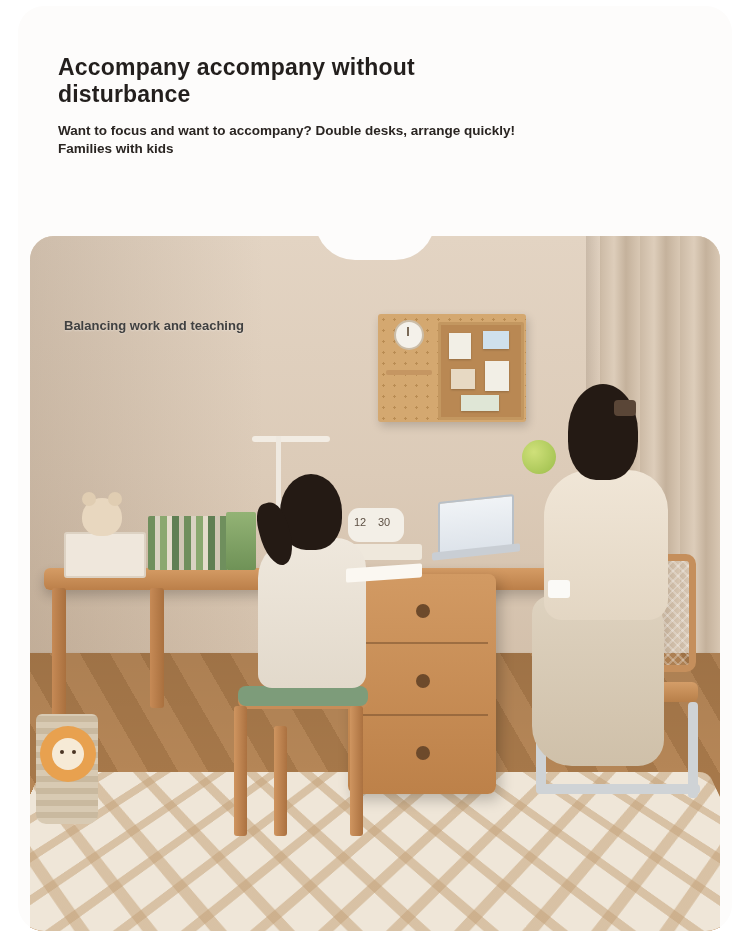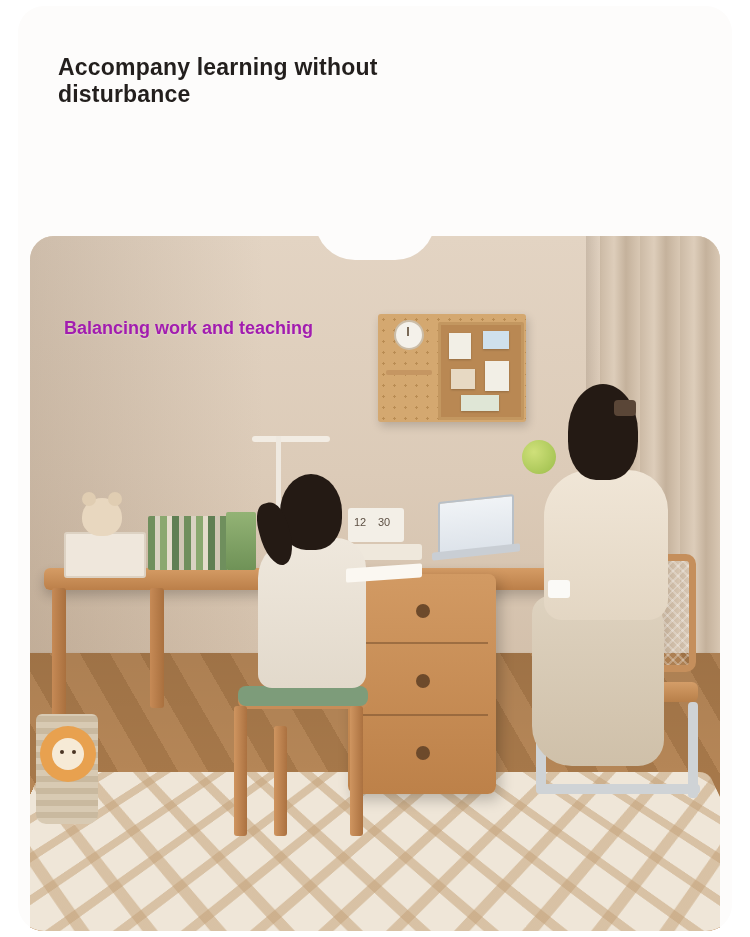--- a/index.html
+++ b/index.html
@@ -462,45 +462,47 @@
   .photo-title {
     font-size: 16.5px;
     line-height: 22px;
     font-weight: bold;
     color: #2b2018;
     margin: 0 0 18px 0;
     white-space: pre-line;
     text-shadow: 0 1px 2px rgba(255,255,255,.35);
   }
   .photo-sub {
-    font-size: 18px;
+    font-size: 13px;
     font-weight: bold;
-    color: #a21caf;
+    color: #404040;
     margin: 0;
     text-shadow: 0 1px 2px rgba(255,255,255,.35);
   }
   .watermark {
     position: absolute;
     right: 28px;
     top: 118px;
     font-size: 17px;
     color: rgba(120,100,80,0.18);
     letter-spacing: 2px;
     user-select: none;
   }
 </style>
 </head>
 <body>
 
 <div class="page">
   <div class="card">
 
     <div class="headline-block">
-      <h1 class="headline">Accompany learning without
+      <h1 class="headline">Accompany accompany without
 disturbance</h1>
+      <p class="subline">Want to focus and want to accompany? Double desks, arrange quickly!
+Families with kids</p>
     </div>
 
     <div class="photo">
       <div class="photo-notch"></div>
 
       <div class="wall"></div>
       <div class="wall-shadow"></div>
       <div class="curtain"></div>
       <div class="curtain-edge"></div>
       <div class="baseboard"></div>
@@ -531,21 +533,21 @@
         <div class="knob" style="left:68px; top:30px;"></div>
         <div class="knob" style="left:68px; top:100px;"></div>
         <div class="knob" style="left:68px; top:172px;"></div>
       </div>
 
       <div class="storage-box"></div>
       <div class="bear"></div>
       <div class="books"></div>
       <div class="book-green"></div>
 
-      <div style="position:absolute;left:318px;top:272px;width:56px;height:34px;background:#f3efe7;border-radius:3px;">
+      <div style="position:absolute;left:318px;top:272px;width:56px;height:34px;background:#f3efe7;border-radius:11px;">
         <span style="position:absolute;left:6px;top:8px;font-size:11px;color:#5d5044;">12</span>
         <span style="position:absolute;left:30px;top:8px;font-size:11px;color:#5d5044;">30</span>
       </div>
       <div style="position:absolute;left:300px;top:308px;width:92px;height:16px;background:#efe8dc;border-radius:3px;"></div>
 
       <div class="laptop-screen"></div>
       <div class="laptop-base"></div>
       <div class="plant"></div>
 
       <div class="kid-chair">

